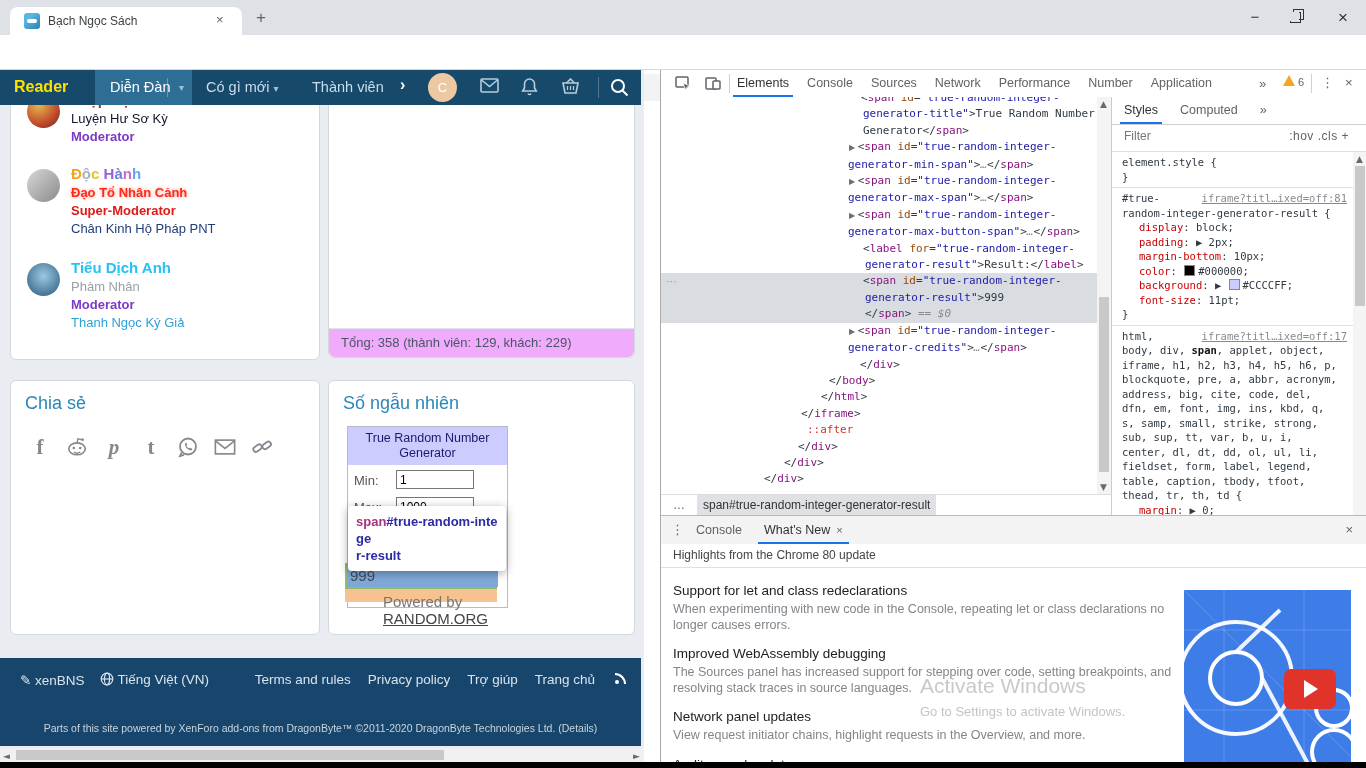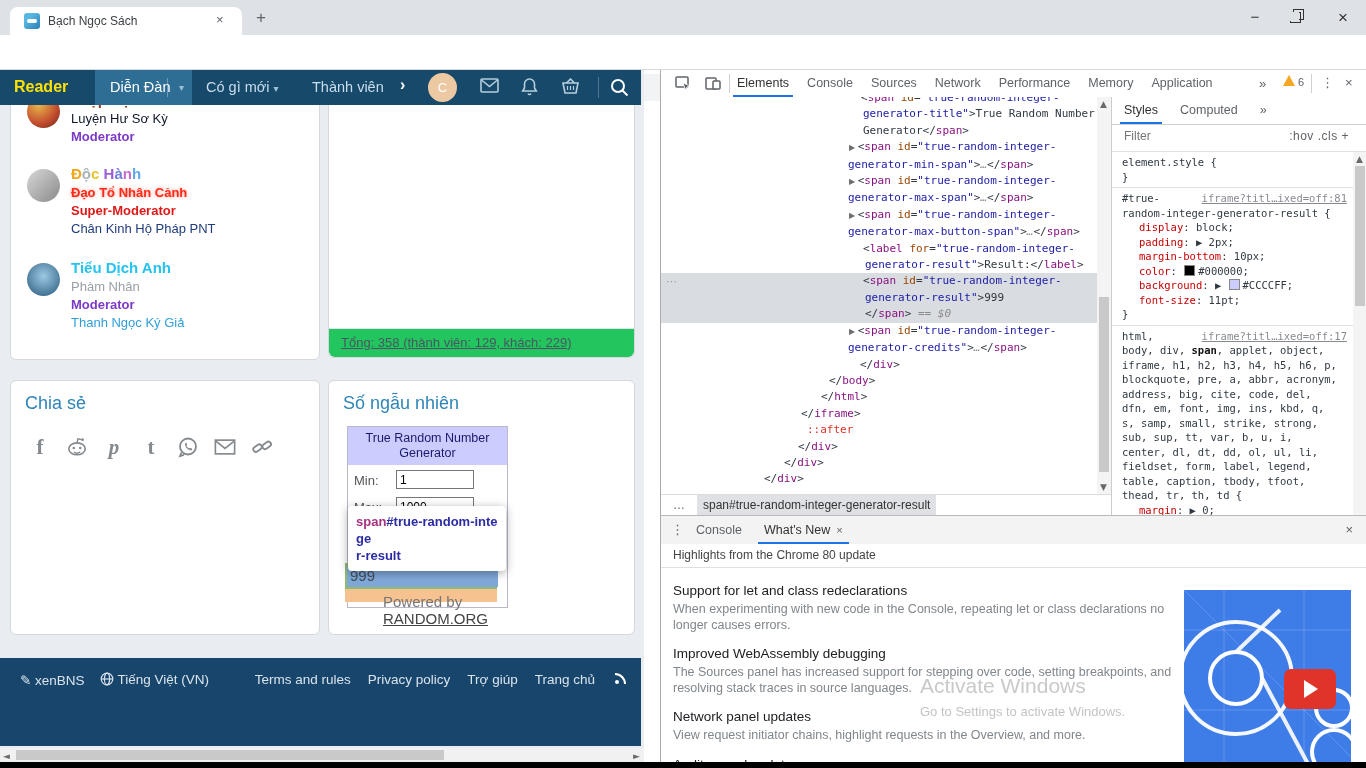--- a/index.html
+++ b/index.html
@@ -41,22 +41,22 @@
     color:#fff;font-size:13px;text-align:center;line-height:29px;}
   .hdr-ic{position:absolute;top:8px;}
   #hdr-sep{position:absolute;left:598px;top:7px;bottom:7px;width:1px;background:rgba(255,255,255,.25);}
   .card{position:absolute;background:#fff;border:1px solid #d4d8db;border-radius:6px;box-sizing:border-box;}
   #mod-card{left:10px;top:-10px;width:310px;height:300px;}
   .mod-item{position:absolute;left:16px;}
   .avatar{position:absolute;width:33px;height:33px;border-radius:50%;}
   .mod-name{font-size:15px;font-weight:bold;}
   .mod-line{font-size:13px;margin-top:3px;}
   #online-card{left:328px;top:-10px;width:307px;height:298px;}
-  #online-strip{position:absolute;left:0;right:0;bottom:0;height:28px;background:#22c55e;border-top:1px solid #e2e5e8;
-    border-radius:0 0 6px 6px;font-size:13px;color:#4a5663;line-height:28px;padding-left:12px;text-decoration:underline;}
+  #online-strip{position:absolute;left:0;right:0;bottom:0;height:28px;background:#f0abfc;border-top:1px solid #e2e5e8;
+    border-radius:0 0 6px 6px;font-size:13px;color:#4a5663;line-height:28px;padding-left:12px;}
   #share-card{left:10px;top:310px;width:310px;height:255px;}
   #random-card{left:328px;top:310px;width:307px;height:255px;}
   .card-h{position:absolute;left:14px;top:12px;font-size:18px;color:#2e85b8;font-weight:normal;}
   #share-icons{position:absolute;left:18px;top:55px;display:flex;gap:15px;align-items:center;color:#84898e;}
   #share-icons .si{width:22px;height:22px;display:inline-flex;align-items:center;justify-content:center;
     font-family:"Liberation Serif",serif;font-weight:bold;font-size:21px;}
   
   #rng{position:absolute;left:18px;top:45px;width:161px;height:182px;border:1px solid #b9b9c9;background:#fff;box-sizing:border-box;}
   #rng-head{background:#ccccff;color:#1a1a6e;font-size:12.5px;text-align:center;padding:4px 6px;line-height:15px;}
   .rng-row{position:absolute;left:6px;font-size:13px;color:#555;}
@@ -302,20 +302,21 @@
               </g>
             </svg> <span>Tiếng Việt (VN)</span></span>
         <span id="footer-links-box">
             <span class="f-link">Terms and rules</span>
             <span class="f-link">Privacy policy</span>
             <span class="f-link">Trợ giúp</span>
             <span class="f-link">Trang chủ</span>
           </span>
         <span id="rss"></span>
       </div>
+      <div class="f-copy" style="top:64px;font-size:10.5px;">Parts of this site powered by XenForo add-ons from DragonByte™ ©2011-2020 DragonByte Technologies Ltd. (Details)</div>
     </div>
 
     <div id="fheader">
       <div id="logo">Reader</div>
       <div class="nav-item" id="nav0"><span>Diễn Đàn</span><span class="sep"></span><span class="caret">▾</span></div>
       <div class="nav-item" id="nav1"><span>Có gì mới</span> <span class="caret">▾</span></div>
       <div class="nav-item" id="nav2"><span>Thành viên</span></div>
       <div id="nav-chevron">›</div>
       <div id="hdr-avatar">C</div>
       <div class="hdr-ic" style="left:480px;">
@@ -370,21 +371,21 @@
             <rect x="8" y="5" width="7" height="8" rx="1" fill="#fff" stroke="#5f6368" stroke-width="1.5"></rect>
           </svg>
       </div>
       <div class="abs" style="left:68px;top:4px;width:1px;height:19px;background:#d0d0d0;"></div>
       <div id="dt-tabs">
           <span class="dt-tab active">Elements</span>
           <span class="dt-tab">Console</span>
           <span class="dt-tab">Sources</span>
           <span class="dt-tab">Network</span>
           <span class="dt-tab">Performance</span>
-          <span class="dt-tab">Memory</span>
+          <span class="dt-tab">Number</span>
           <span class="dt-tab">Application</span>
         </div>
       <div class="abs" id="dt-more" style="left:598px;top:6px;">»</div>
       <div id="dt-warn"><span class="warn-tri"></span><span>6</span></div>
       <div class="abs" style="left:650px;top:4px;width:1px;height:19px;background:#d0d0d0;"></div>
       <div id="dt-menu">⋮</div>
       <div id="dt-close">×</div>
     </div>
 
     <div id="elements-panel">

